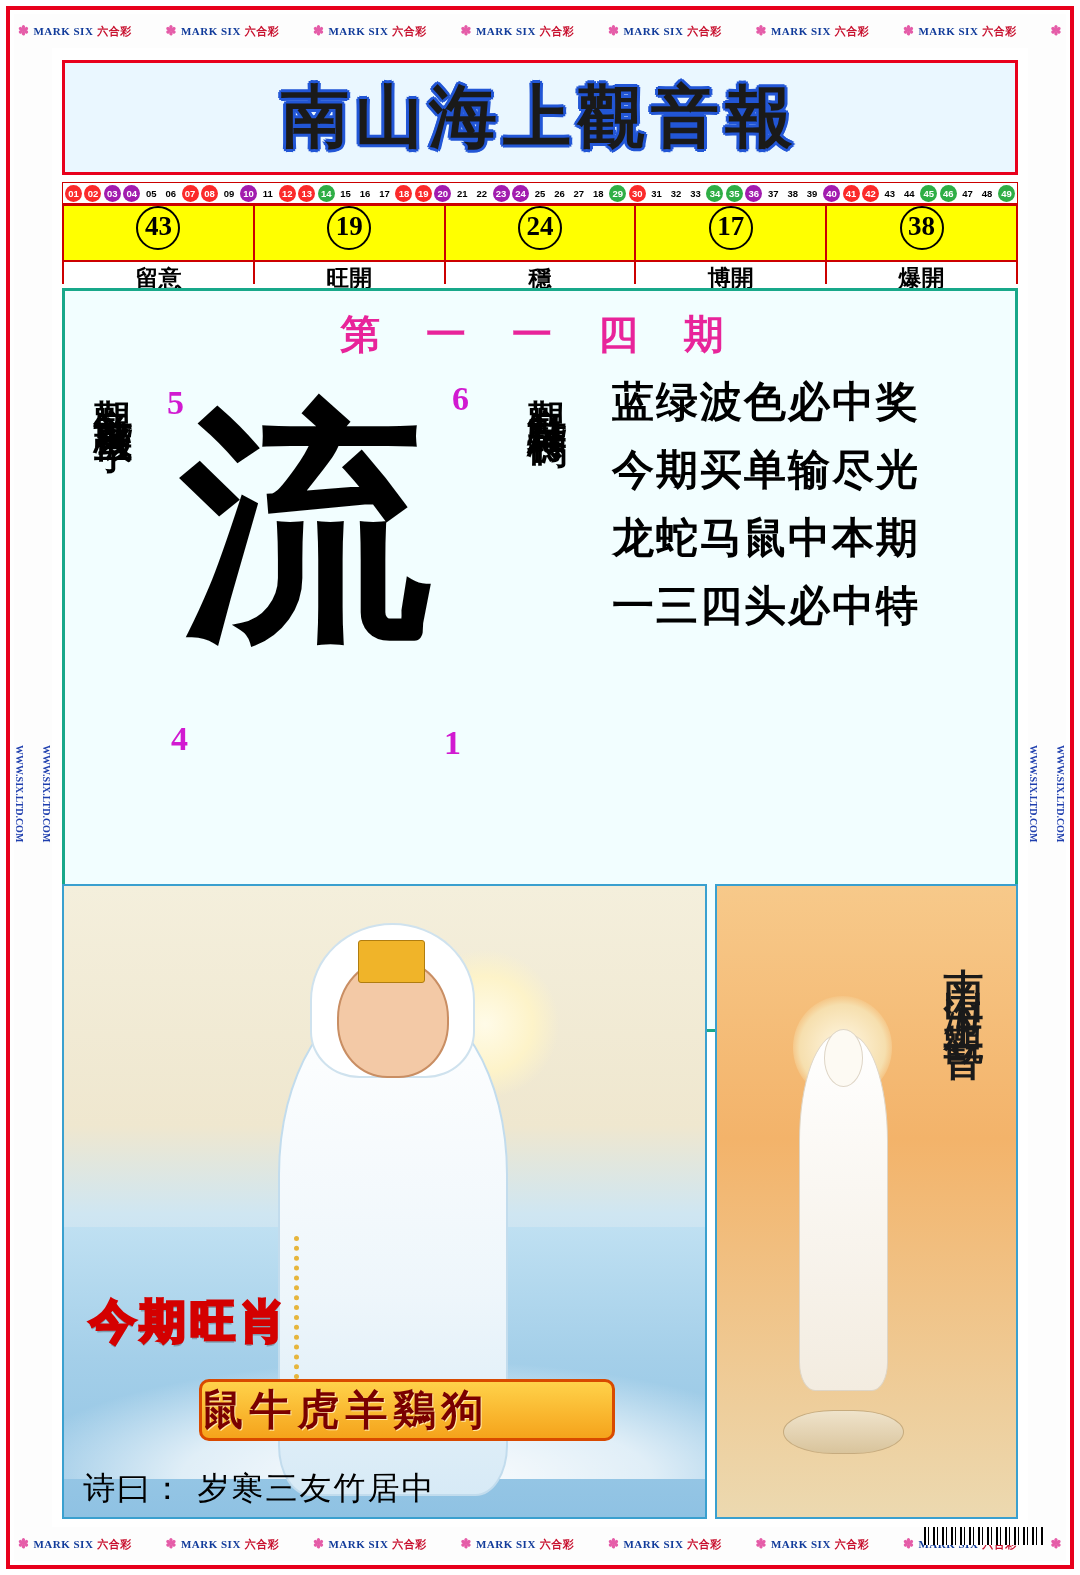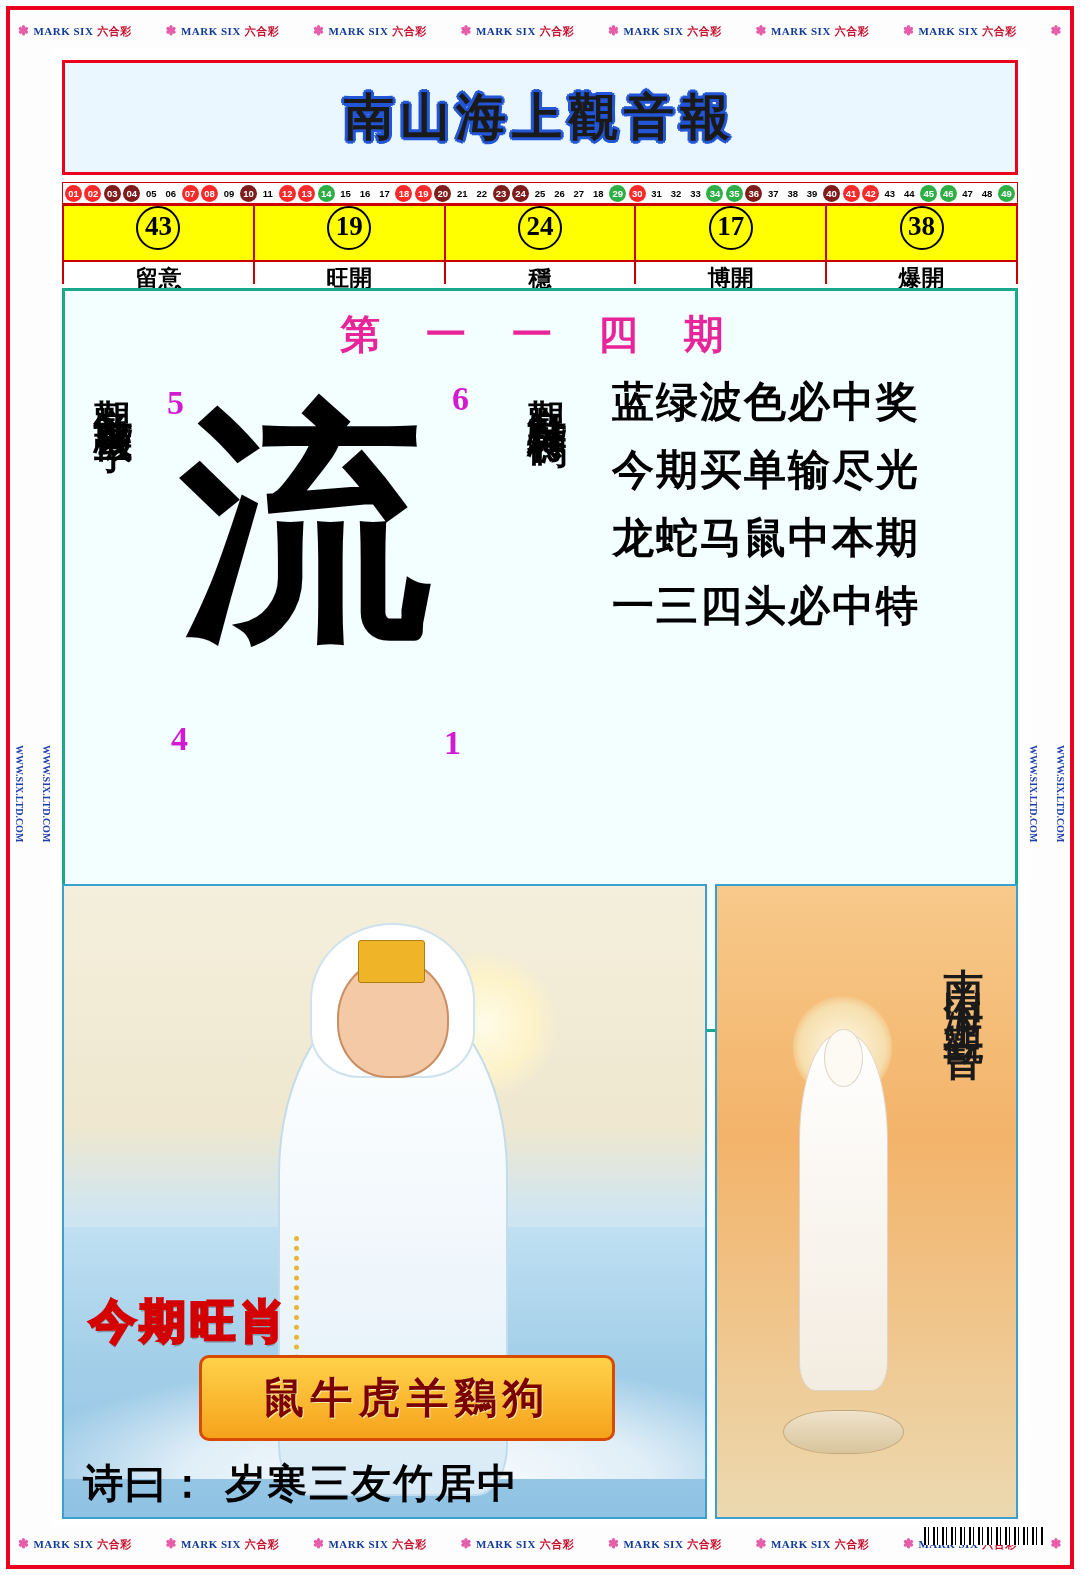--- a/index.html
+++ b/index.html
@@ -66,21 +66,21 @@
   
   .title-box{
     position:absolute;left:6px;top:8px;right:6px;height:115px;
     border:3px solid #e8001c;
     background:#eaf7ff;
     box-sizing:border-box;
     display:flex;align-items:center;justify-content:center;
   }
   .title-text{
     font-family:Liberation Sans, sans-serif;
-    font-size:50px;font-weight:bold;
+    font-size:68px;font-weight:bold;
     letter-spacing:6px;
     color:#1a1a1a;
     text-shadow:
       3px 0 0 #2256d6, -3px 0 0 #2256d6,
       0 3px 0 #2256d6, 0 -3px 0 #2256d6,
       2px 2px 0 #2256d6, -2px 2px 0 #2256d6,
       2px -2px 0 #2256d6, -2px -2px 0 #2256d6;
     white-space:nowrap;
   }
   
@@ -92,21 +92,21 @@
     box-sizing:border-box;
     overflow:hidden;
   }
   .num-wrap{display:flex;width:100%;justify-content:space-between;padding:0 2px;box-sizing:border-box;}
   .ncircle{
     width:17px;height:17px;line-height:17px;border-radius:50%;
     font-size:9.5px;text-align:center;font-weight:bold;
     font-family:"Liberation Sans", sans-serif;
   }
   .ncircle.red{background:#fb2a2a;color:#fff;}
-  .ncircle.blue{background:#7f1d1d;color:#fff;}
+  .ncircle.blue{background:#a21caf;color:#fff;}
   .ncircle.green{background:#2fae45;color:#fff;}
   .ncircle.plain{background:transparent;color:#000;}
   
   .picks{
     position:absolute;left:6px;top:152px;right:6px;height:80px;
     border:2px solid #cc0000;box-sizing:border-box;
     display:flex;background:#ffff00;
   }
   .pick{
     flex:1;border-right:2px solid #cc0000;
@@ -251,30 +251,30 @@
     font-family:Liberation Sans, sans-serif;
     color:#ffe500;
     -webkit-text-stroke:3px #d40000;
     letter-spacing:4px;
     text-shadow:0 3px 0 rgba(0,0,0,.25);
   }
   .zodiac-box{
     position:absolute;left:21%;bottom:12%;width:64%;
     background:linear-gradient(#ffd24a,#f5a31b);
     border:3px solid #d84a00;border-radius:10px;
-    text-align:center;padding:12px 0;
+    text-align:left;padding:0 0;
   }
   .zodiac-text{
     font-size:42px;font-weight:bold;color:#7a0000;
     font-family:"DejaVu Serif", serif;letter-spacing:6px;
     text-shadow:1px 1px 0 #ffe9a8;
   }
   .poem{
     position:absolute;left:3%;bottom:1%;
-    font-size:40px;font-weight:bold;color:#000;
+    font-size:32px;font-weight:normal;color:#000;
     font-family:"DejaVu Serif", serif;letter-spacing:2px;
     white-space:nowrap;
   }
   .img-right{
     width:32%;
     border:2px solid #3aa0cf;
     position:relative;overflow:hidden;
     background:linear-gradient(#f7c98a,#f3b36a 40%,#ecd9b0 100%);
     box-sizing:border-box;
   }

